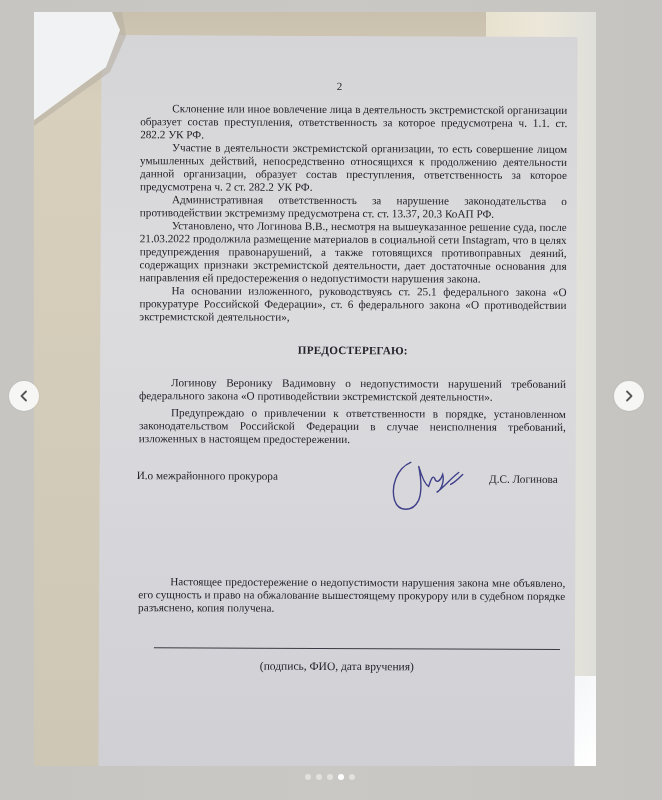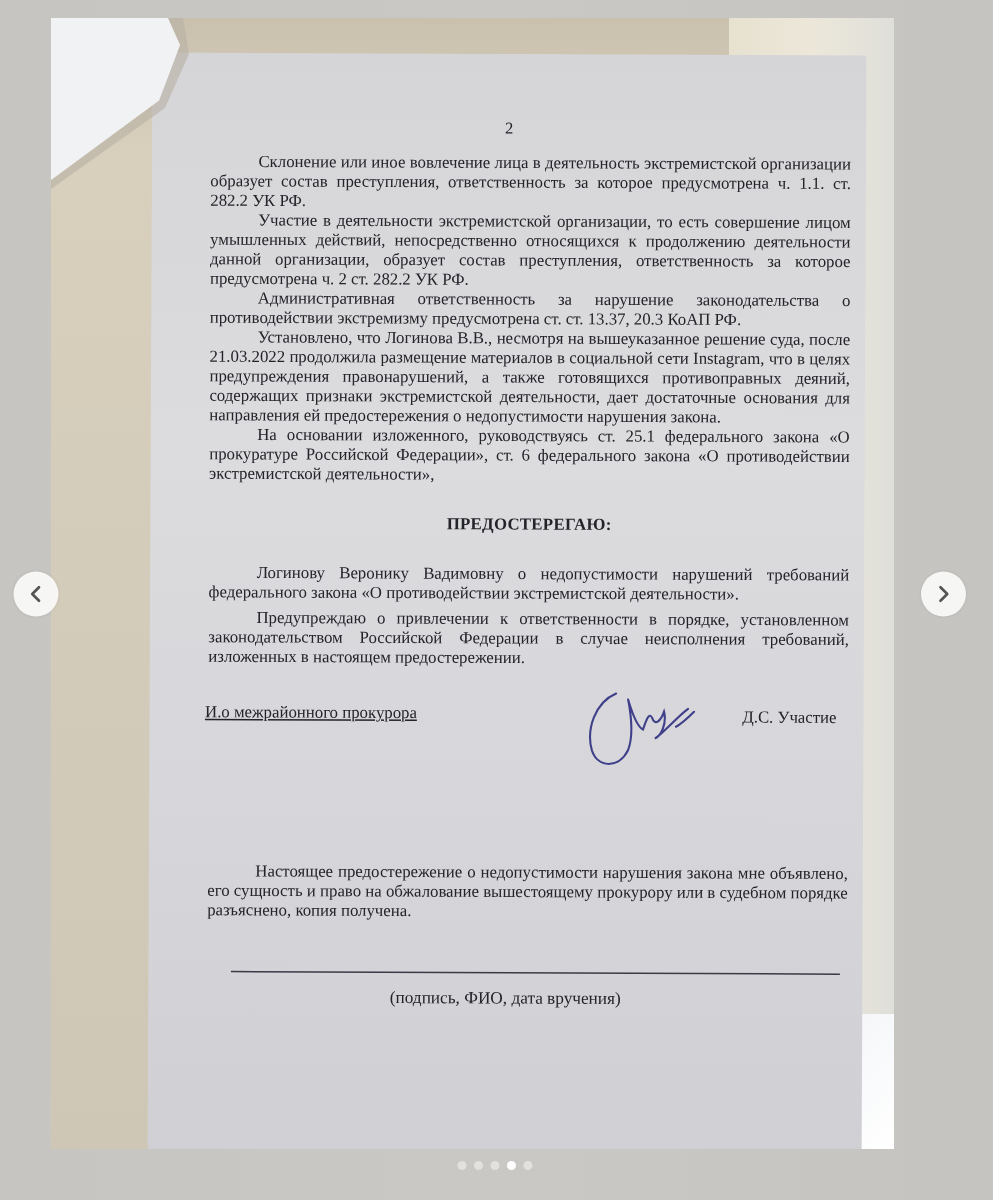--- a/index.html
+++ b/index.html
@@ -64,21 +64,21 @@
     .para { text-align: justify; text-indent: 32px; }
     .para + .para { margin-top: 0; }
     .gap-s { height: 4px; }
     .heading {
       text-align: center; font-weight: bold; margin: 20px 0 20px 0;
       letter-spacing: .2px;
     }
     .signature-row {
       position: relative; height: 52px; margin-top: 18px;
     }
-    .signer-title { position: absolute; left: -2px; top: 6px; text-decoration: underline; }
+    .signer-title { position: absolute; left: -2px; top: 6px; }
     .signer-name { position: absolute; right: 8px; top: 8px; }
     .sig-svg { position: absolute; left: 250px; top: -8px; width: 82px; height: 58px; }
     .ack { margin-top: 60px; }
     .sign-line {
       position: absolute; left: 55px; width: 406px; top: 612px;
       border-top: 1.2px solid #3a3a44;
     }
     .sign-caption {
       position: absolute; left: 0; right: 0; top: 624px; text-align: center;
       font-size: 11.5px;
@@ -130,21 +130,21 @@
 
         <p class="para">Логинову Веронику Вадимовну о недопустимости нарушений требований федерального закона «О противодействии экстремистской деятельности».</p>
         <div class="gap-s"></div>
         <p class="para">Предупреждаю о привлечении к ответственности в порядке, установленном законодательством Российской Федерации в случае неисполнения требований, изложенных в настоящем предостережении.</p>
 
         <div class="signature-row">
           <span class="signer-title">И.о межрайонного прокурора</span>
           <svg class="sig-svg" viewBox="0 0 82 58">
             <path d="M22 6 C8 12, 2 30, 6 44 C10 56, 24 56, 30 44 C34 34, 32 20, 30 10 M30 10 C33 20, 36 28, 40 30 C42 24, 44 18, 46 22 C48 28, 52 24, 54 18 C56 26, 52 34, 48 36 C56 30, 62 22, 70 16 M62 28 C66 26, 70 22, 74 18" fill="none" stroke="#3f3f8a" stroke-width="1.4" stroke-linecap="round"></path>
           </svg>
-          <span class="signer-name">Д.С. Участие</span>
+          <span class="signer-name">Д.С. Логинова</span>
         </div>
 
         <p class="para ack">Настоящее предостережение о недопустимости нарушения закона мне объявлено, его сущность и право на обжалование вышестоящему прокурору или в судебном порядке разъяснено, копия получена.</p>
       </div>
 
       <div class="sign-line"></div>
       <div class="sign-caption">(подпись, ФИО, дата вручения)</div>
     </div>
 
     <div class="fold-shadow"></div>

